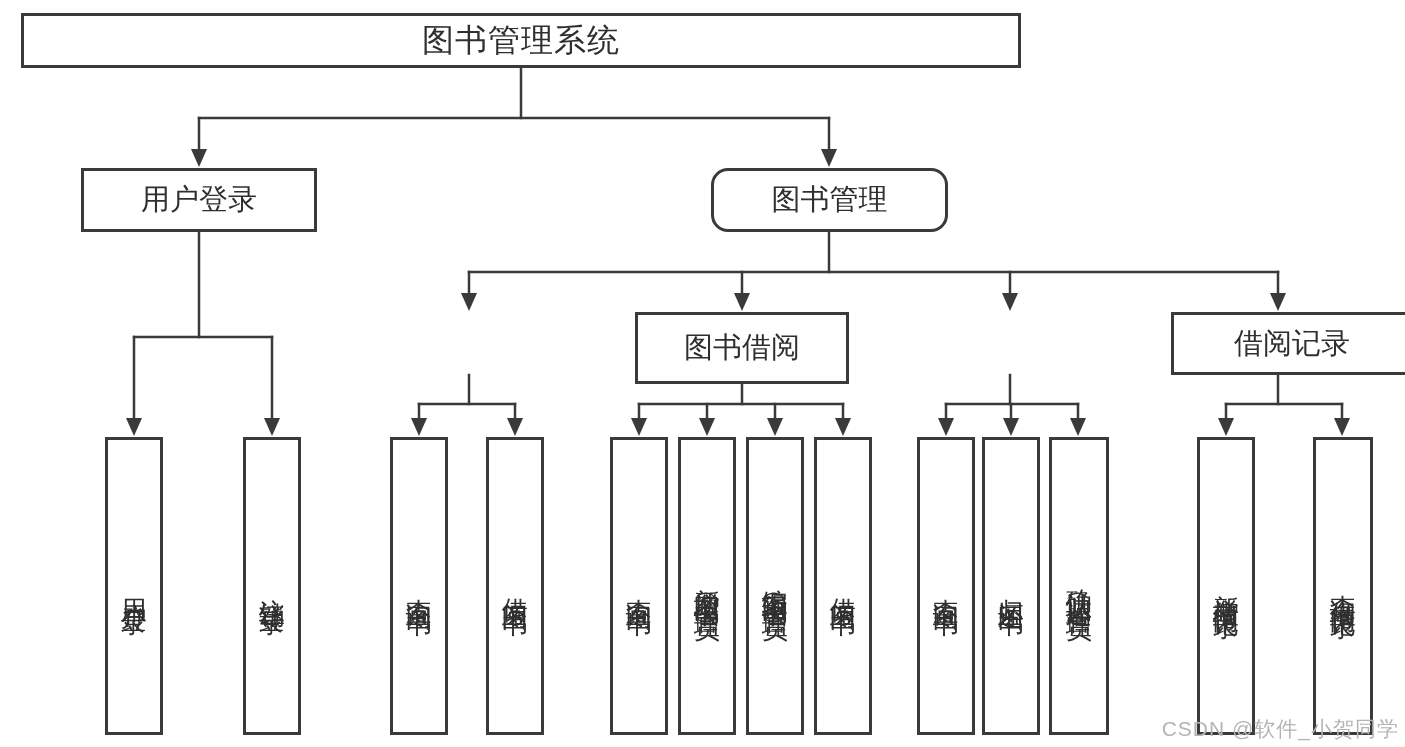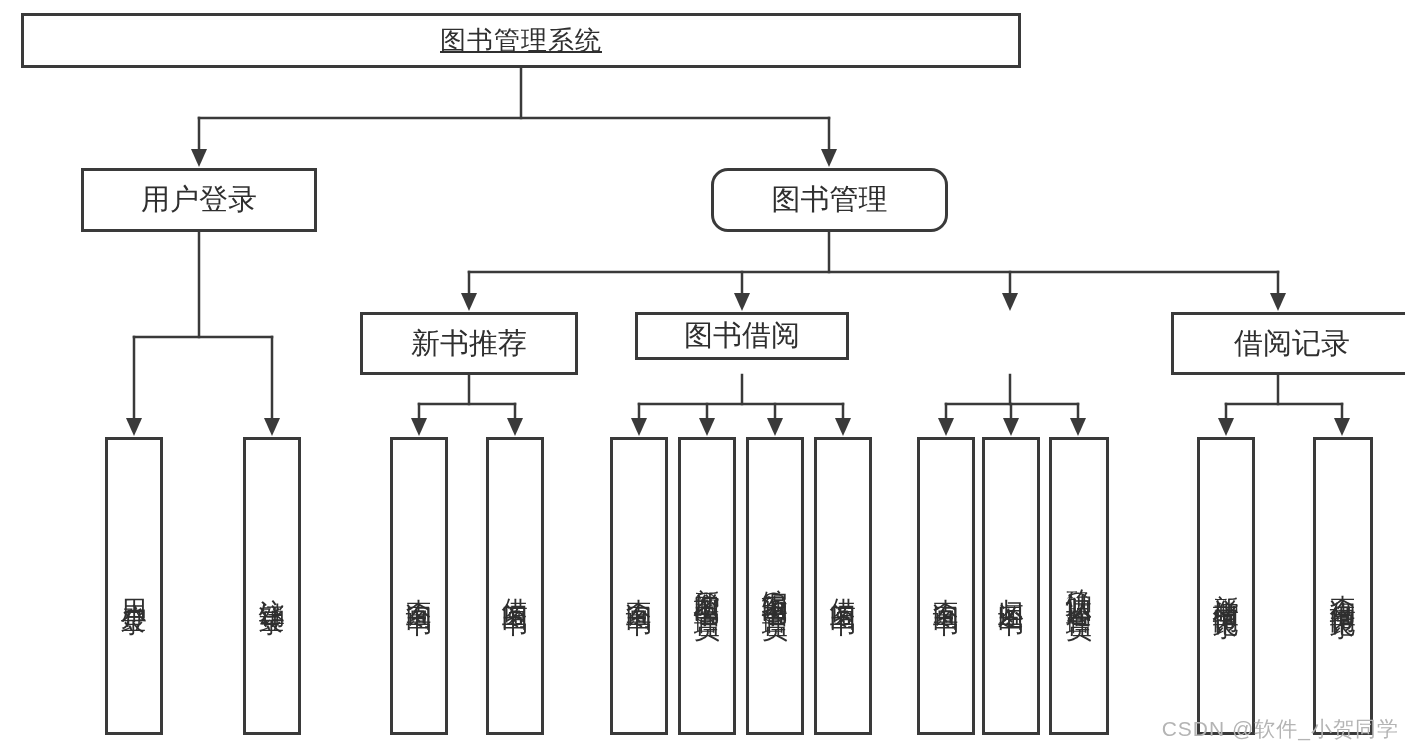--- a/index.html
+++ b/index.html
@@ -22,21 +22,21 @@
     background: #ffffff;
     border: 3px solid #3a3a3a;
     box-sizing: border-box;
     display: flex;
     align-items: center;
     justify-content: center;
     color: #2f2f2f;
     z-index: 2;
   }
   .hnode { font-size: 29px; }
-  .root-node { font-size: 26px; letter-spacing: 1px; text-decoration: underline; }
+  .root-node { font-size: 32px; letter-spacing: 1px; }
   .vnode { width: 58px; height: 298px; top: 437px; }
   .vlabel {
     writing-mode: vertical-rl;
     text-orientation: mixed;
     font-size: 26px;
     line-height: 1.1;
     letter-spacing: 4px;
     white-space: nowrap;
   }
   #watermark {
@@ -136,24 +136,21 @@
     <span>图书管理系统</span>
   </div>
 
   <div class="node hnode" style="left:81px; top:168px; width:236px; height:64px;">
     <span>用户登录</span>
   </div>
   <div class="node hnode" style="left:711px; top:168px; width:237px; height:64px;border-radius:17px;">
     <span>图书管理</span>
   </div>
 
-  <div class="node hnode" style="left:360px; top:312px; width:218px; height:63px;">
-    <span>新书推荐</span>
-  </div>
-  <div class="node hnode" style="left:635px; top:312px; width:214px; height:48px;">
+  <div class="node hnode" style="left:635px; top:312px; width:214px; height:72px;">
     <span>图书借阅</span>
   </div>
   <div class="node hnode" style="left:1171px; top:312px; width:242px; height:63px;">
     <span>借阅记录</span>
   </div>
 
   <div class="node vnode" style="left:105px;">
     <span class="vlabel">用户登录</span>
   </div>
   <div class="node vnode" style="left:243px;">

